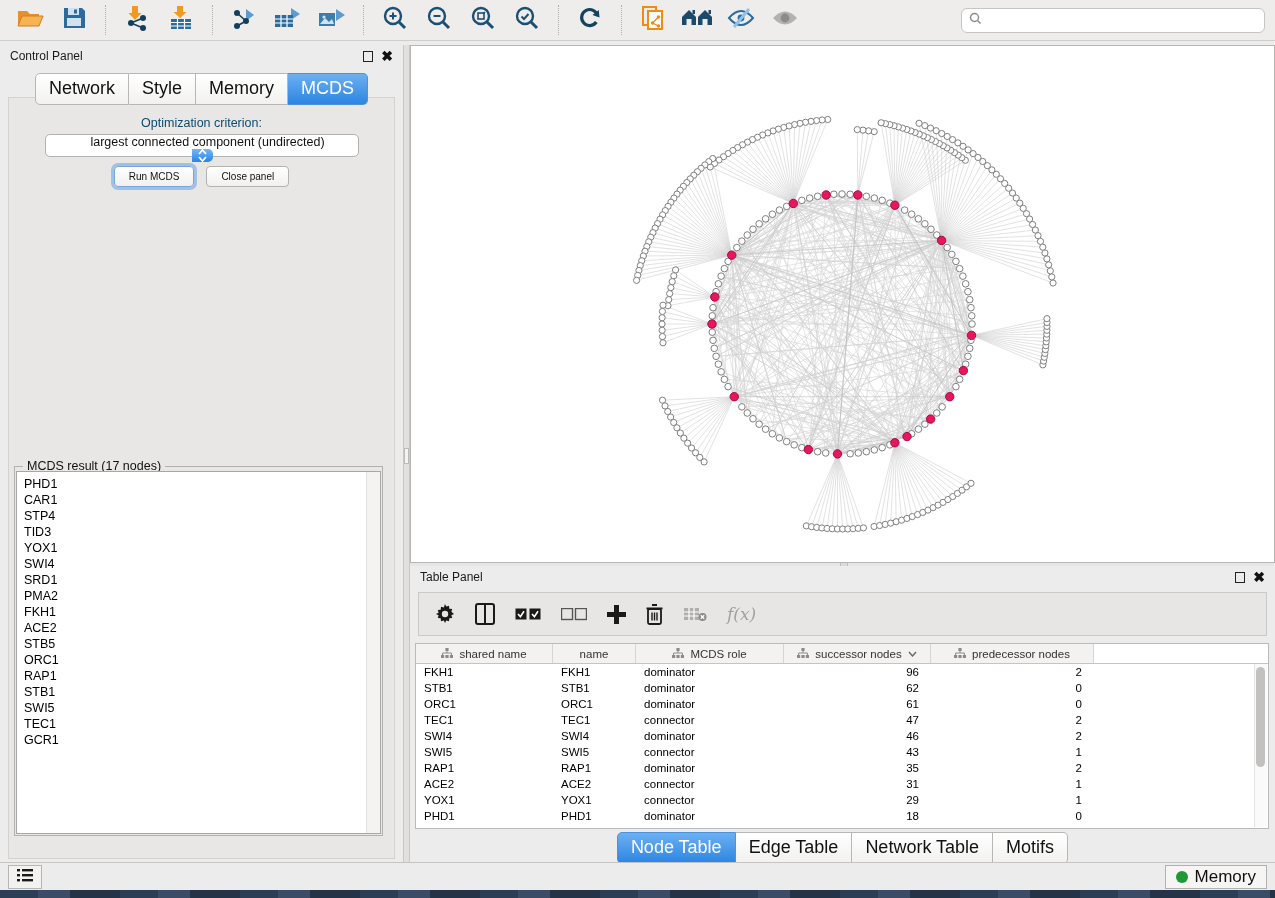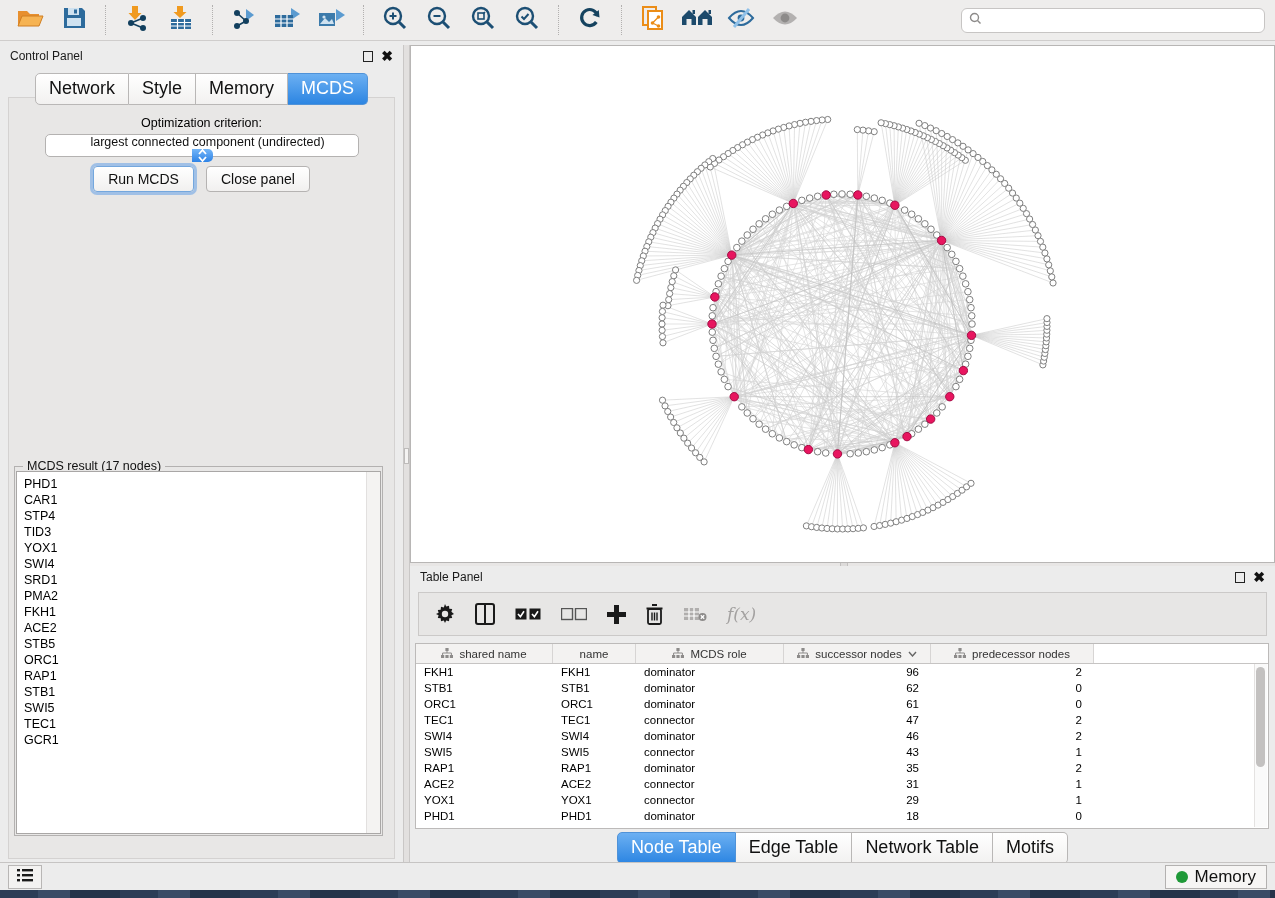--- a/index.html
+++ b/index.html
@@ -26,28 +26,28 @@
   .close-x{font-size:14px;font-weight:bold;color:#111;line-height:10px;}
   
   .control-panel{position:absolute;left:0;top:45px;width:403px;height:817px;}
   .seg-row{position:absolute;left:0;top:28px;width:100%;display:flex;justify-content:center;z-index:3;}
   .seg{background:linear-gradient(#ffffff,#f2f1f0);border:1px solid #b9b7b6;border-left:none;
        padding:4px 13px 5px;font-size:18px;color:#111;}
   .seg:first-child{border-left:1px solid #b9b7b6;border-radius:5px 0 0 5px;}
   .seg:last-child{border-radius:0 5px 5px 0;}
   .seg.active{background:linear-gradient(#6cb0f2,#2c85e2);color:#fff;border-color:#4f92d8;}
   .cp-content{position:absolute;left:8px;top:52px;right:8px;bottom:3px;background:#e8e7e6;border:1px solid #d4d2d1;}
-  .opt-label{position:absolute;left:0;top:18px;width:100%;text-align:center;font-size:12.5px;color:#000000;}
+  .opt-label{position:absolute;left:0;top:18px;width:100%;text-align:center;font-size:12.5px;color:#0c4a6e;}
   .dropdown{position:absolute;left:36px;top:36px;width:314px;height:23px;background:#fff;border:1px solid #b4b2b1;
             border-radius:5px;display:flex;align-items:center;box-sizing:border-box;flex-direction:column;}
   .dropdown .dd-text{flex:1;font-size:12.5px;padding-left:11px;color:#111;white-space:nowrap;}
   .dd-stepper{width:21px;height:23px;margin-right:-1px;border-radius:0 5px 5px 0;
               background:linear-gradient(#74b6f8,#2e83e6);display:flex;flex-direction:column;align-items:center;justify-content:center;gap:1px;}
   .btn{background:linear-gradient(#ffffff,#f1f0ef);border:1px solid #b5b3b2;border-radius:4px;
-       font-size:14px;padding:4px 14px;color:#111;font-family:"Liberation Sans",sans-serif;}
+       font-size:10px;padding:4px 14px;color:#111;font-family:"Liberation Sans",sans-serif;}
   .btn.focus{border-color:#74a7dd;box-shadow:0 0 0 3px rgba(100,160,230,.55);}
   .btn-row{position:absolute;left:0;top:68px;width:100%;display:flex;justify-content:center;gap:12px;}
   .result-fieldset{position:absolute;left:5px;right:11px;top:368px;height:368px;border:1px solid #b3b1b0;}
   .result-legend{position:absolute;left:8px;top:-8px;background:#e8e7e6;padding:0 4px;font-size:12.5px;color:#111;}
   .result-list{position:absolute;left:1px;right:1px;top:4px;bottom:1px;background:#fff;border:1px solid #a9a7a6;overflow:hidden;}
   .result-scroll{position:absolute;right:0;top:0;bottom:0;width:13px;background:#f4f3f2;border-left:1px solid #e2e0df;}
   .mcds-item{font-size:12.5px;line-height:16px;padding-left:7px;color:#000;}
   
   .net-window{position:absolute;left:410px;top:45px;width:865px;height:518px;background:#fff;border:1px solid #b8b6b5;box-sizing:border-box;}
   .net-titlebar{position:absolute;left:0;top:0;right:0;height:18px;background:linear-gradient(#dadada,#cbcbcb);

